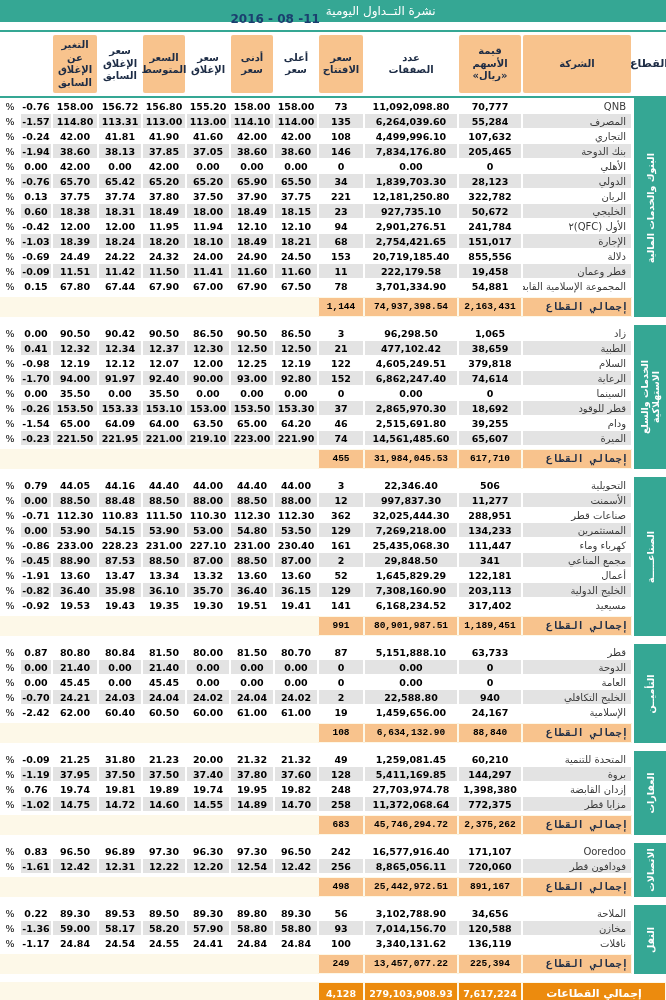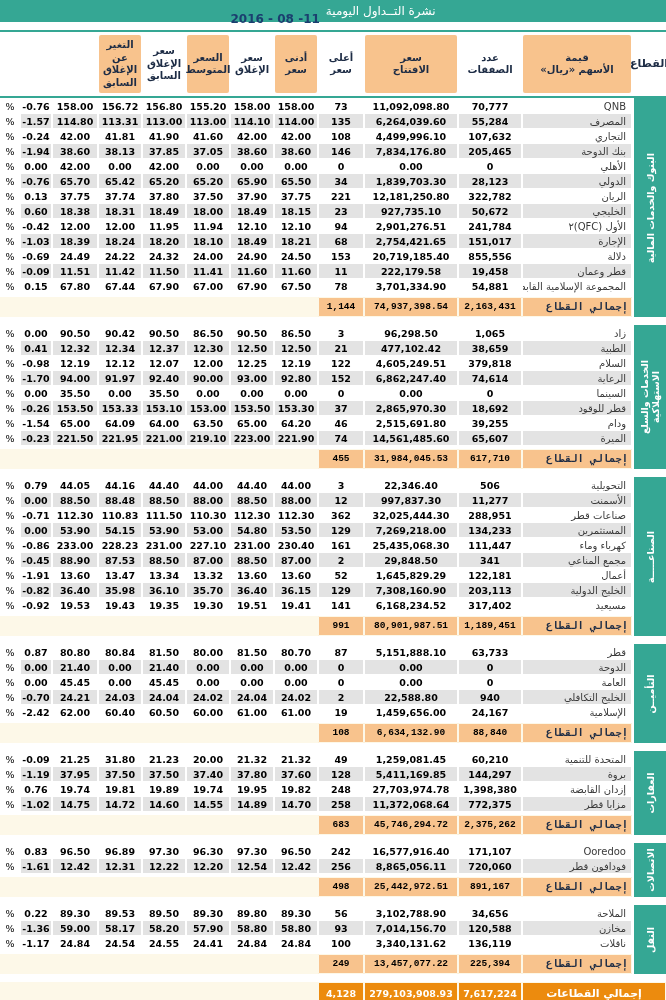--- a/index.html
+++ b/index.html
@@ -57,20 +57,23 @@
   </div>
 
   <div class="gap8"></div>
   <div class="rule"></div>
 
   <div class="header-grid">
     <div class="hcell sector">
         <span>القطاع</span>
       </div>
     <div class="hcell peach">
+        <span>الشركة</span>
+      </div>
+    <div class="hcell peach">
         <span>قيمة</span>
         <span>الأسهم «ريال»</span>
       </div>
     <div class="hcell">
         <span>عدد</span>
         <span>الصفقات</span>
       </div>
     <div class="hcell peach">
         <span>سعر</span>
         <span>الافتتاح</span>

